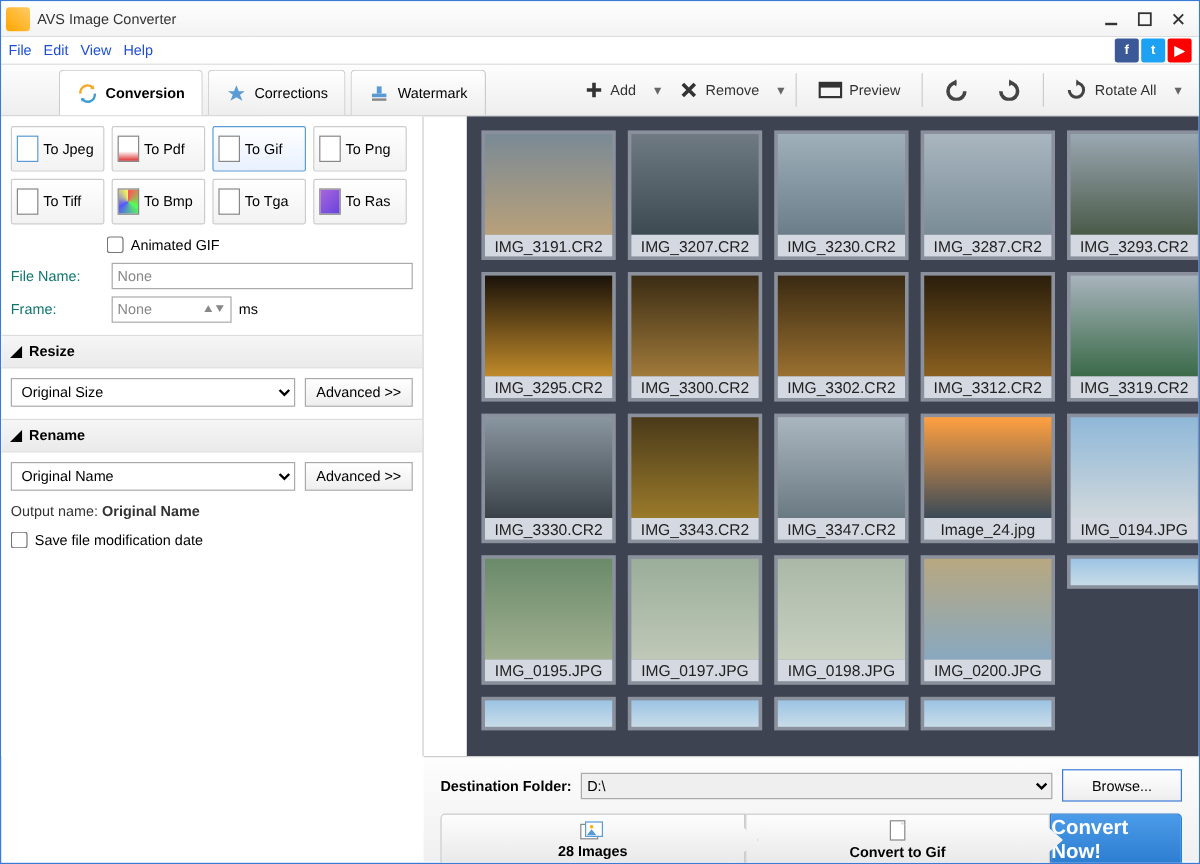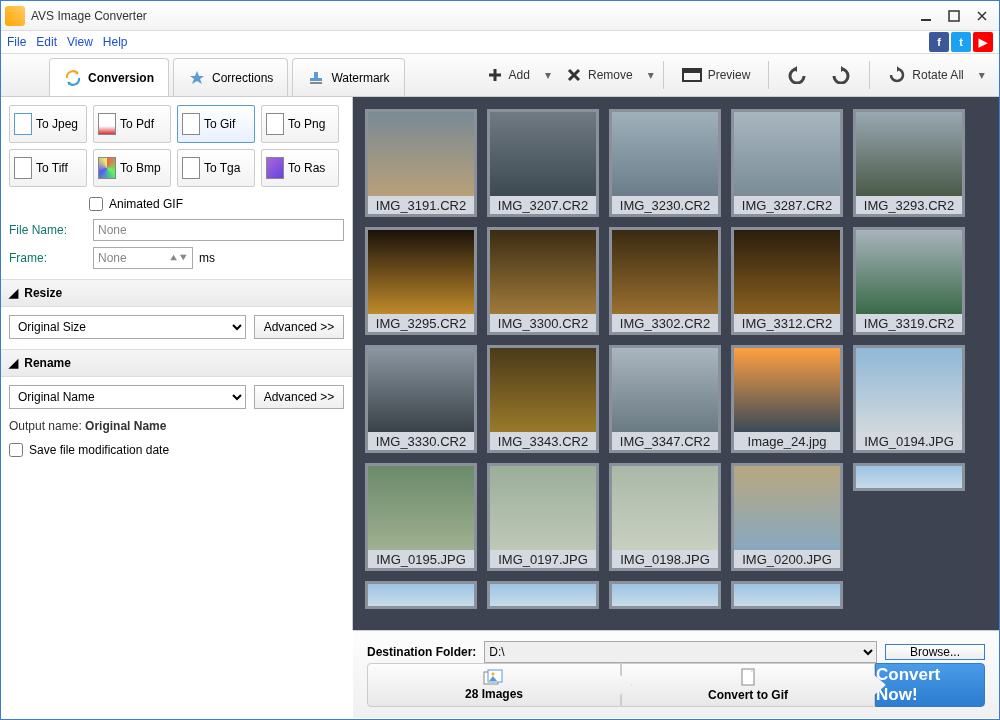--- a/index.html
+++ b/index.html
@@ -14,21 +14,21 @@
 .social { width: 20px; height: 20px; margin-left: 2px; border-radius: 2px; display: flex; align-items: center; justify-content: center; color: #fff; font-size: 11px; font-weight: bold; }
 .fb { background: #3b5998; }
 .tw { background: #1da1f2; }
 .yt { background: #ff0000; }
 .toolbar { height: 44px; background: linear-gradient(#fdfdfd,#eee); border-top: 1px solid #ddd; border-bottom: 1px solid #ccc; display: flex; align-items: center; padding-left: 44px; }
 .tab { height: 38px; padding: 0 14px; display: flex; align-items: center; gap: 6px; border: 1px solid #ccc; border-bottom: none; margin: 4px 0 0 4px; background: linear-gradient(#fff,#eee); border-radius: 4px 4px 0 0; cursor: pointer; }
 .tab.active { background: #fff; font-weight: bold; }
 .tbtn { display: flex; align-items: center; gap: 6px; padding: 4px 8px; margin: 0 4px; cursor: pointer; color: #333; }
 .tdropdown { width: 12px; color: #666; text-align: center; cursor: pointer; }
 .sep { width: 1px; height: 28px; background: #ccc; margin: 0 6px; }
-.content { display: flex; height: 533px; }
+.content { display: flex; height: 533px; gap: 36px; }
 .leftpane { width: 352px; background: #fff; border-right: 1px solid #ccc; padding: 8px; overflow: hidden; }
 .fmt-grid { display: grid; grid-template-columns: repeat(4, 78px); gap: 6px; }
 .fmt { height: 38px; border: 1px solid #ccc; background: linear-gradient(#fff,#f2f2f2); display: flex; align-items: center; gap: 4px; padding: 0 4px; cursor: pointer; border-radius: 2px; }
 .fmt.sel { border: 1px solid #5a9bd5; background: linear-gradient(#fff,#e8f0ff); }
 .fmt .ficon { width: 18px; height: 22px; background: #fff; border: 1px solid #888; }
 .ck { display: flex; align-items: center; gap: 6px; margin: 10px 0 8px 80px; }
 .ck input { width: 14px; height: 14px; }
 .row { display: flex; align-items: center; margin: 6px 0; }
 .row .lbl { width: 76px; text-align: left; color: #0f766e; margin-right: 8px; }
 .row input[type=text] { flex: 1; height: 22px; border: 1px solid #aaa; padding: 0 4px; color: #888; }
@@ -38,24 +38,24 @@
 select.combo { flex: 1; height: 24px; border: 1px solid #aaa; padding: 0 4px; background: #fff; }
 .advbtn { width: 90px; height: 24px; border: 1px solid #aaa; background: linear-gradient(#fff,#eee); cursor: pointer; }
 .output { margin: 10px 0; color: #333; }
 .output b { font-weight: bold; }
 .gallery { flex: 1; background: #3d4351; position: relative; overflow: hidden; }
 .gallery-inner { padding: 12px; display: grid; grid-template-columns: repeat(5, 112px); grid-auto-rows: 108px; gap: 10px 10px; overflow-y: scroll; height: 100%; }
 .thumb { background: #8a909c; padding: 3px; display: flex; flex-direction: column; }
 .thumb .img { flex: 1; background: #eee; display: flex; align-items: center; justify-content: center; overflow: hidden; }
 .thumb .cap { height: 18px; background: #d4d8e0; font-size: 13px; display: flex; align-items: center; justify-content: center; color: #222; }
 .bottompane { height: 88px; background: linear-gradient(#fdfdfd,#f0f0f0); border-top: 1px solid #ccc; padding: 10px 14px; margin-left: 352px; }
-.destrow { display: flex; align-items: center; gap: 8px; }
+.destrow { display: flex; align-items: center; gap: 8px; margin-bottom: 10px; }
 .destrow .dlbl { font-weight: bold; }
 .destrow select { flex: 1; height: 22px; border: 1px solid #aaa; }
-.browse { width: 100px; height: 16px; border: 1px solid #3a7bd5; background: linear-gradient(#fff,#eee); cursor: pointer; text-align: center; }
+.browse { width: 100px; height: 27px; border: 1px solid #3a7bd5; background: linear-gradient(#fff,#eee); cursor: pointer; text-align: center; }
 .actionrow { display: flex; height: 44px; gap: 0; }
 .actbox { flex: 1; background: linear-gradient(#fdfdfd,#e8e8e8); border: 1px solid #ccc; display: flex; flex-direction: column; align-items: center; justify-content: center; position: relative; }
 .actbox.first { border-radius: 4px 0 0 4px; }
 .actbox .alabel { font-weight: bold; margin-top: 2px; }
 .actbox.arrow::after { content: ""; position: absolute; right: -12px; top: 0; bottom: 0; width: 24px; background: linear-gradient(#fdfdfd,#e8e8e8); clip-path: polygon(0 0, 100% 50%, 0 100%); z-index: 2; border-right: 1px solid #ccc; }
 .convert { width: 110px; background: linear-gradient(#4a9be8,#2c7cd0); color: #fff; font-weight: bold; font-size: 17px; display: flex; align-items: center; justify-content: center; border: 1px solid #2c7cd0; border-radius: 0 4px 4px 0; cursor: pointer; }
 svg { display: block; }
 </style>
 </head>
 <body>

